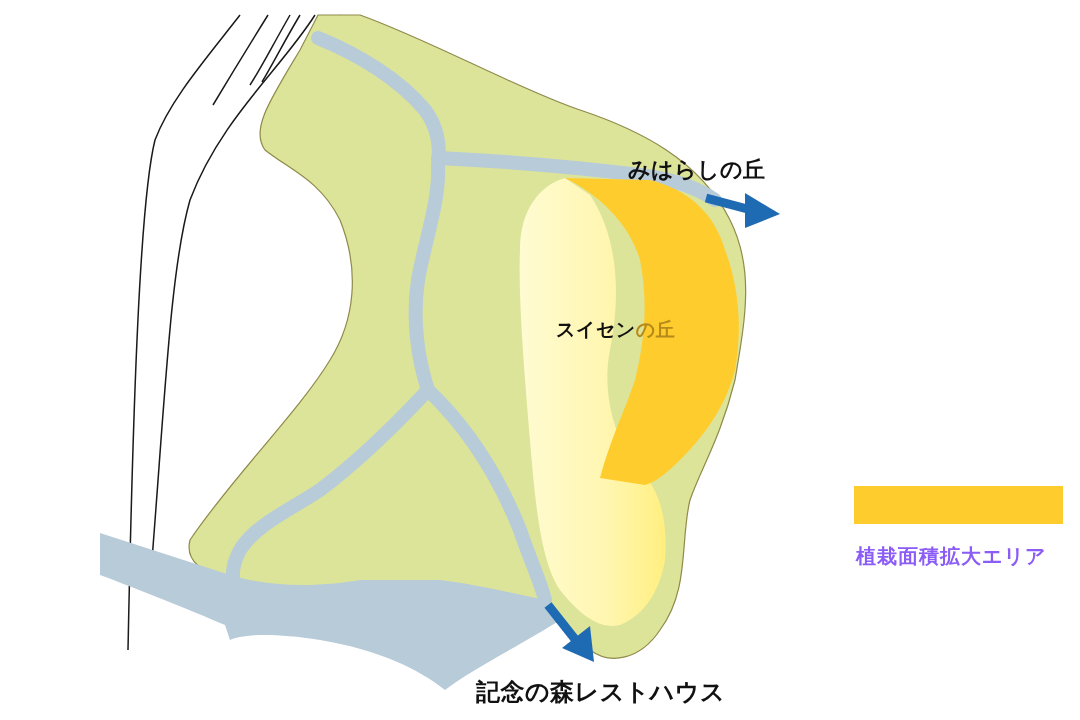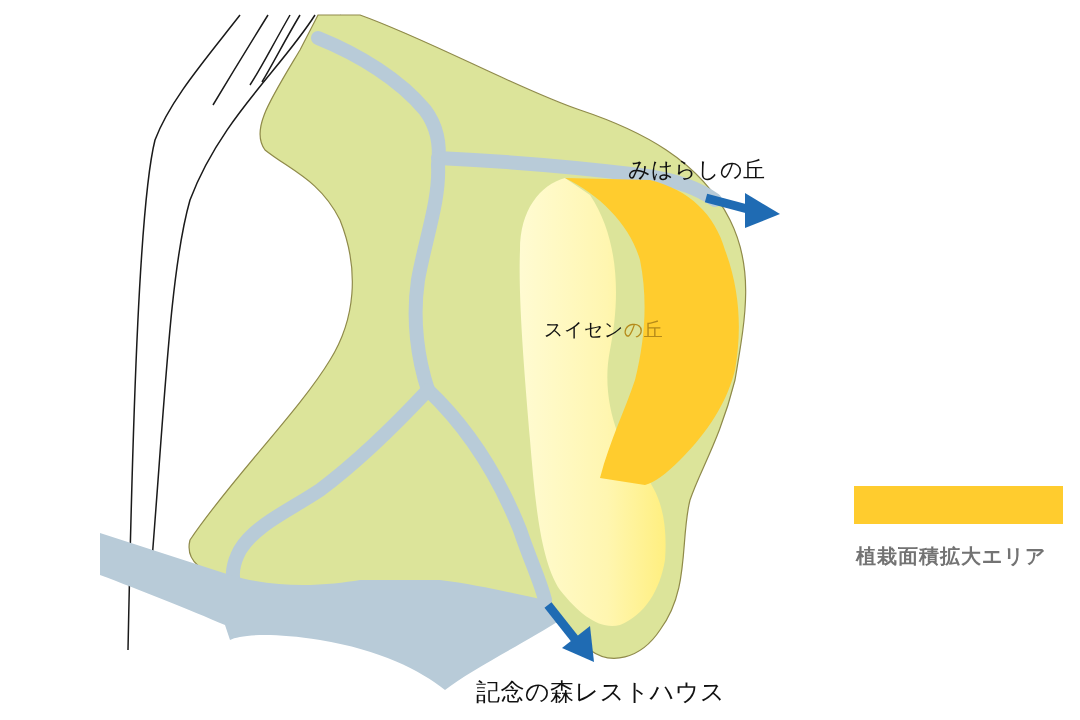--- a/index.html
+++ b/index.html
@@ -1,25 +1,25 @@
 <!DOCTYPE html>
 <html><head>
   <meta charset="utf-8">
   <style>
     html, body { margin: 0; padding: 0; background: #ffffff; }
     body { width: 1080px; height: 720px; position: relative; overflow: hidden;
            font-family: "DejaVu Sans", "Liberation Sans", sans-serif; }
     #map { position: absolute; left: 0; top: 0; width: 1080px; height: 720px; }
-    .label { position: absolute; font-weight: normal; color: #111; white-space: nowrap; letter-spacing: 0.5px; }
+    .label { position: absolute; font-weight: bold; color: #111; white-space: nowrap; letter-spacing: 0.5px; }
     #lbl-miharashi { left: 628px; top: 155px; font-size: 22px; }
-    #lbl-suisen { left: 544px; top: 317px; font-size: 19px; }
+    #lbl-suisen { left: 556px; top: 317px; font-size: 19px; }
     #lbl-suisen .suffix { color: #b58a1a; }
     #lbl-rest { left: 476px; top: 676px; font-size: 24px; }
     #legend-swatch { position: absolute; left: 854px; top: 486px; width: 209px; height: 38px; }
-    #legend-label { position: absolute; left: 856px; top: 543px; font-size: 20px; font-weight: bold; color: #737373; letter-spacing: 1px; white-space: nowrap; font-family: Liberation Mono, monospace; }
+    #legend-label { position: absolute; left: 856px; top: 543px; font-size: 20px; font-weight: bold; color: #8b5cf6; letter-spacing: 1px; white-space: nowrap; font-family: Liberation Mono, monospace; }
   </style>
 </head>
 <body>
 
 <svg id="map" viewBox="0 0 1080 720" xmlns="http://www.w3.org/2000/svg">
   <defs>
     <linearGradient id="hillGrad" x1="0" y1="0" x2="1" y2="0">
       <stop offset="0" stop-color="#fffbd2"></stop>
       <stop offset="0.6" stop-color="#fff6b0"></stop>
       <stop offset="1" stop-color="#ffef80"></stop>

